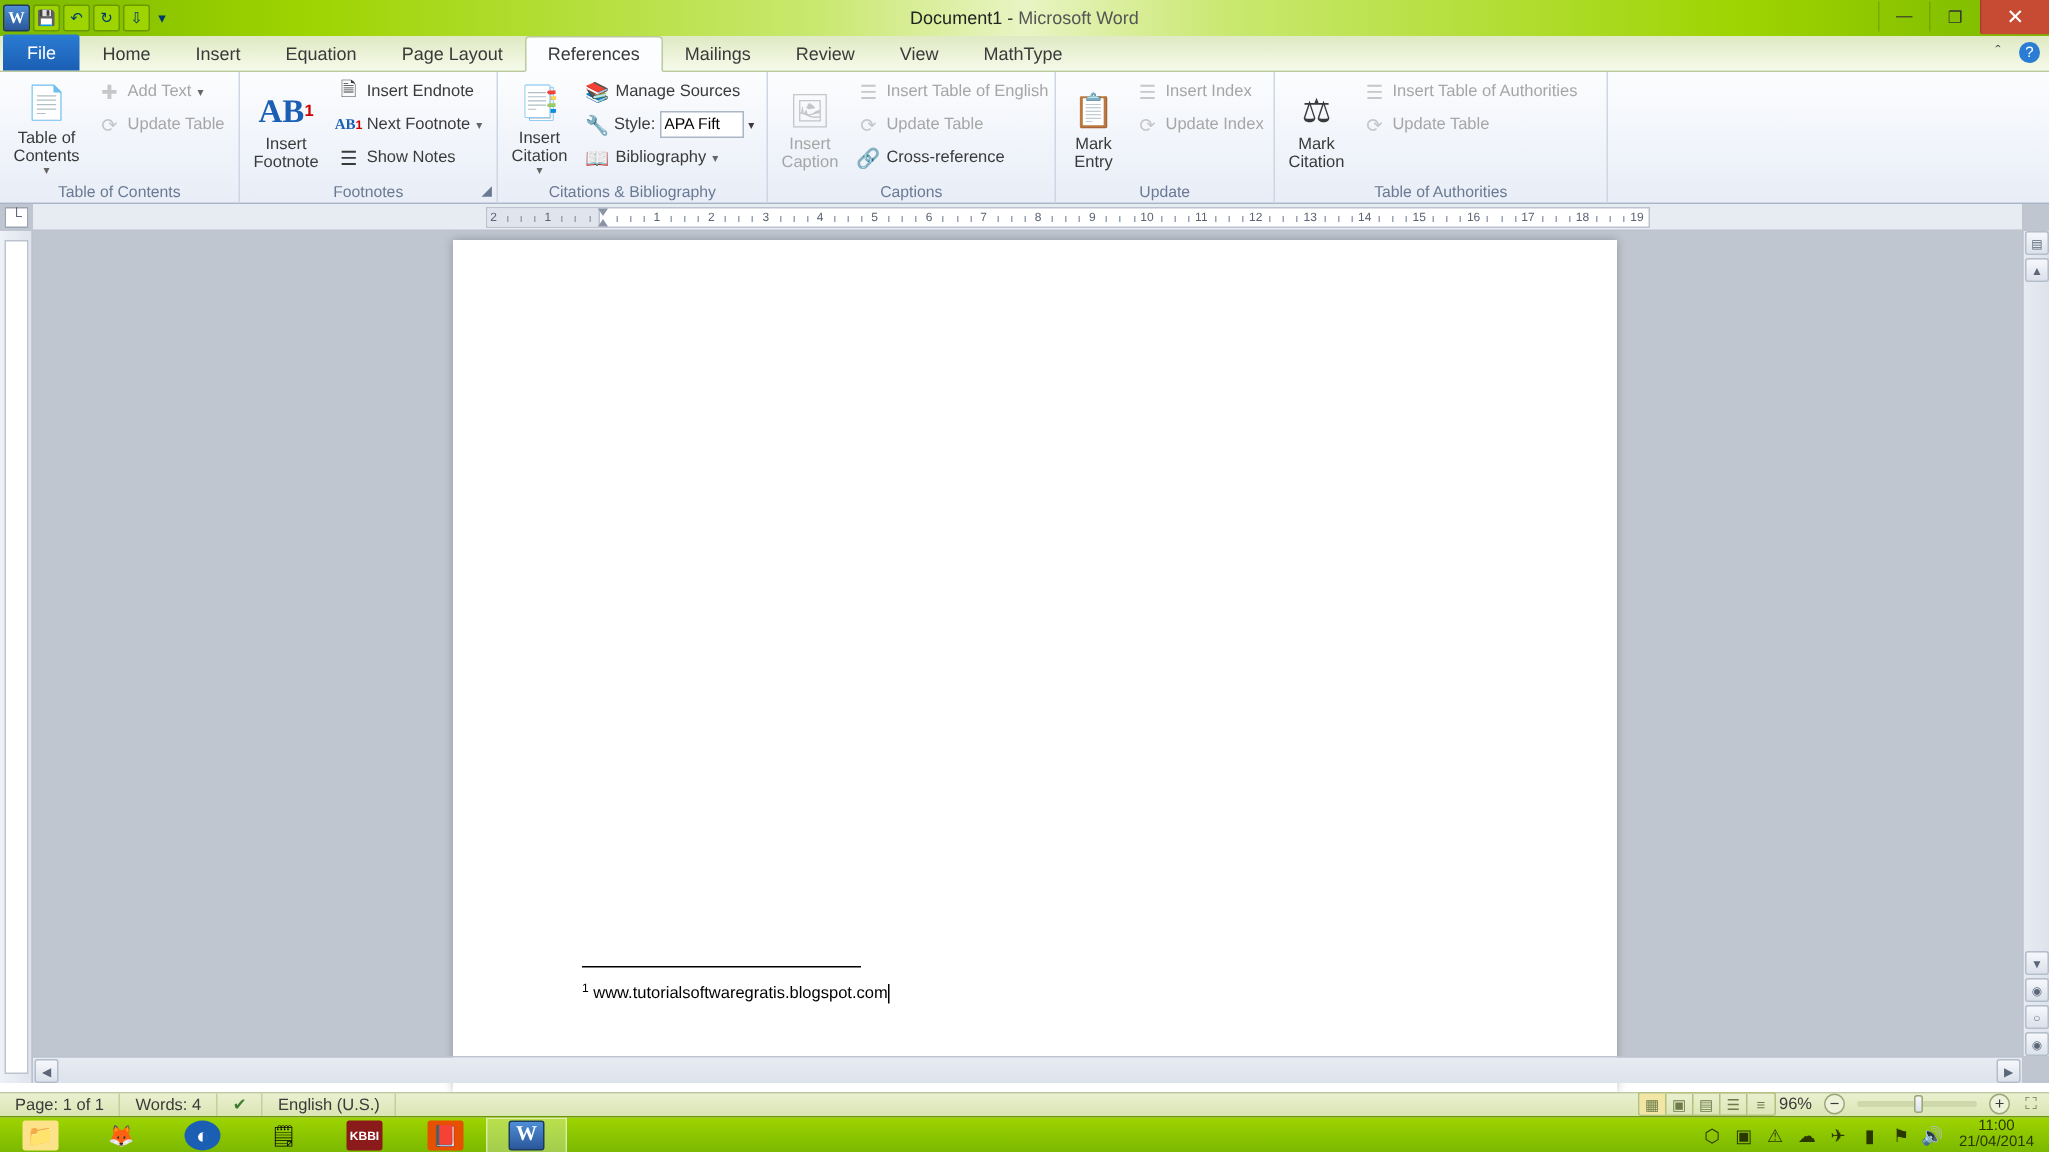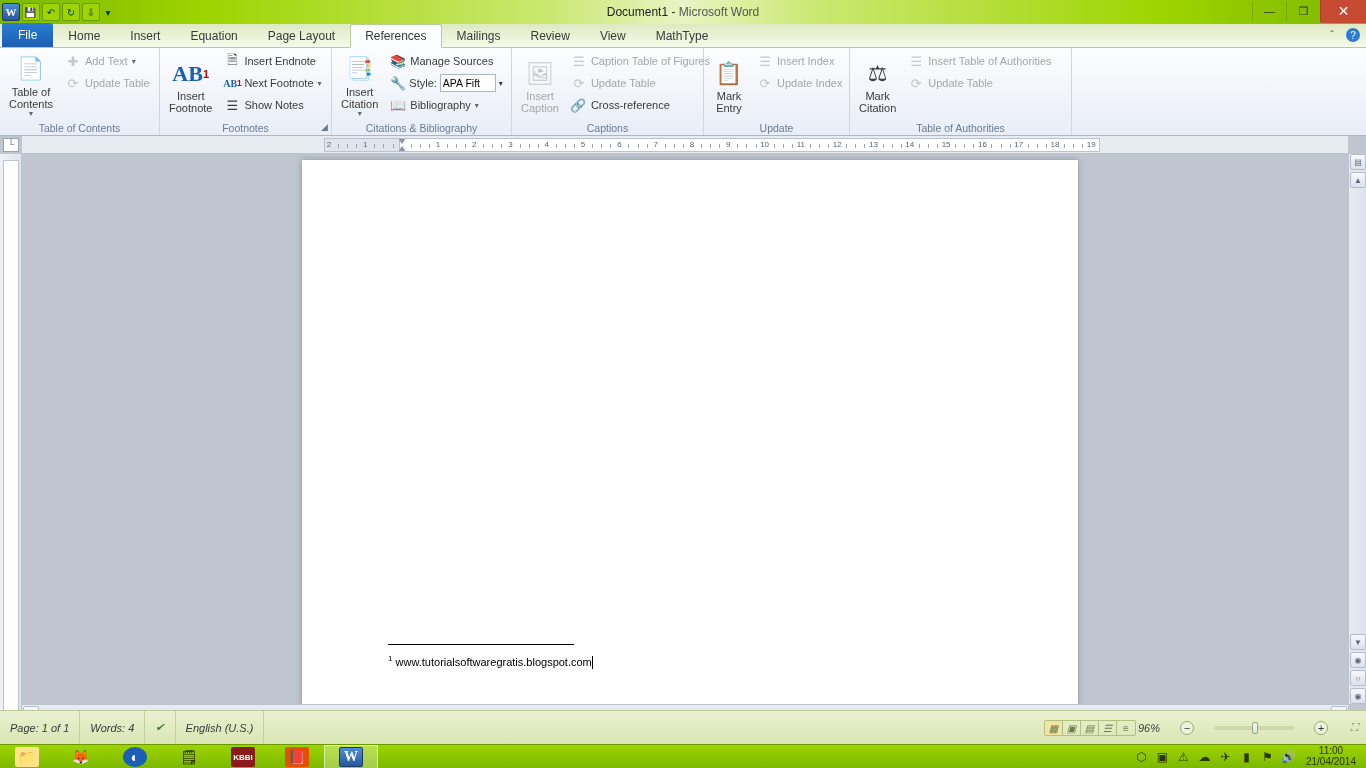--- a/index.html
+++ b/index.html
@@ -57,28 +57,28 @@
 .scroll-h { position: absolute; left: 22px; right: 18px; bottom: 0; height: 18px; background: linear-gradient(#e7ebf2,#dde3ec); border-top: 1px solid #bcc3cf; }
 .sbtn { position: absolute; width: 16px; height: 16px; background: linear-gradient(#f6f8fb,#dbe1eb); border: 1px solid #b4bdca; border-radius: 2px; font-size: 8px; display: flex; align-items: center; justify-content: center; color: #5b6778; }
 .page { position: absolute; left: 302px; top: 24px; width: 776px; bottom: -6px; background: #fff; box-shadow: 0 0 6px rgba(0,0,0,.25); }
 .tab-select { position: absolute; left: 3px; top: 2px; width: 16px; height: 14px; background: #fff; border: 1px solid #9aa4b3; font-size: 10px; text-align: center; line-height: 12px; color: #5b6778; }
 .footnote-sep { position: absolute; left: 86px; width: 186px; border-top: 1px solid #000; }
 .footnote-text { position: absolute; left: 86px; font-size: 11px; color: #000; }
 .footnote-text sup { font-size: 8px; }
 .cursor { display: inline-block; width: 1px; height: 13px; background: #000; vertical-align: middle; margin-left: 0; }
 
 
-.statusbar { position: absolute; left: 0; right: 0; bottom: 24px; height: 34px; background: linear-gradient(#eaf0d0,#dbe5b4); border-top: 1px solid #bcc99c; display: flex; align-items: center; font-size: 11px; color: #3a3a3a; font-style: italic; }
+.statusbar { position: absolute; left: 0; right: 0; bottom: 24px; height: 16px; background: linear-gradient(#eaf0d0,#dbe5b4); border-top: 1px solid #bcc99c; display: flex; align-items: flex-end; font-size: 11px; color: #3a3a3a; }
 .sb-cell { padding: 0 10px; border-right: 1px solid #c4d09a; height: 100%; display: flex; align-items: center; gap: 4px; }
 .sb-right { margin-left: auto; display: flex; align-items: center; gap: 2px; padding-right: 6px; }
 .view-btns { display: flex; border: 1px solid #b4c07f; border-radius: 2px; overflow: hidden; height: 16px; }
 .view-btns span { width: 18px; height: 16px; display: flex; align-items: center; justify-content: center; font-size: 10px; color: #6d7a49; border-right: 1px solid #b4c07f; }
 .view-btns span:first-child { background: #f1e6a4; }
 .view-btns span:last-child { border-right: none; }
-.zoom { display: flex; align-items: center; gap: 20px; }
+.zoom { display: flex; align-items: center; gap: 8px; }
 .zoom-track { width: 80px; height: 4px; background: #cfd8aa; border-radius: 2px; position: relative; }
 .zoom-thumb { position: absolute; left: 38px; top: -4px; width: 6px; height: 12px; background: linear-gradient(#f6f8fb,#dbe1eb); border: 1px solid #9aa779; border-radius: 2px; }
 .zb { width: 14px; height: 14px; border: 1px solid #9aa779; border-radius: 7px; display: flex; align-items: center; justify-content: center; font-size: 11px; background: #eef2db; }
 
 
 .taskbar { position: absolute; left: 0; right: 0; bottom: 0; height: 24px; background: linear-gradient(#9ed400,#7bb800); border-top: 1px solid #6a9900; display: flex; align-items: center; }
 .task-items { display: flex; gap: 0; height: 100%; }
 .task-btn { width: 54px; height: 24px; display: flex; align-items: center; justify-content: center; }
 .task-btn.active { background: rgba(255,255,255,.3); box-shadow: inset 0 0 0 1px rgba(255,255,255,.5); }
 .tico { width: 24px; height: 20px; border-radius: 2px; display: flex; align-items: center; justify-content: center; font-size: 14px; }
@@ -217,21 +217,21 @@
   <div class="group" style="width:192px">
     <div class="group-body">
       <div class="big-btn disabled">
         <div class="ico">🖼</div>
         <div style="white-space:pre">Insert
 Caption</div>
       </div>
       <div class="small-stack">
         <div class="small-btn disabled">
             <span class="ico">☰</span>
-            <span>Caption Table of Figures</span>
+            <span>Insert Table of English</span>
           </div>
         <div class="small-btn disabled">
             <span class="ico">⟳</span>
             <span>Update Table</span>
           </div>
         <div class="small-btn">
             <span class="ico">🔗</span>
             <span>Cross-reference</span>
           </div>
       </div>

